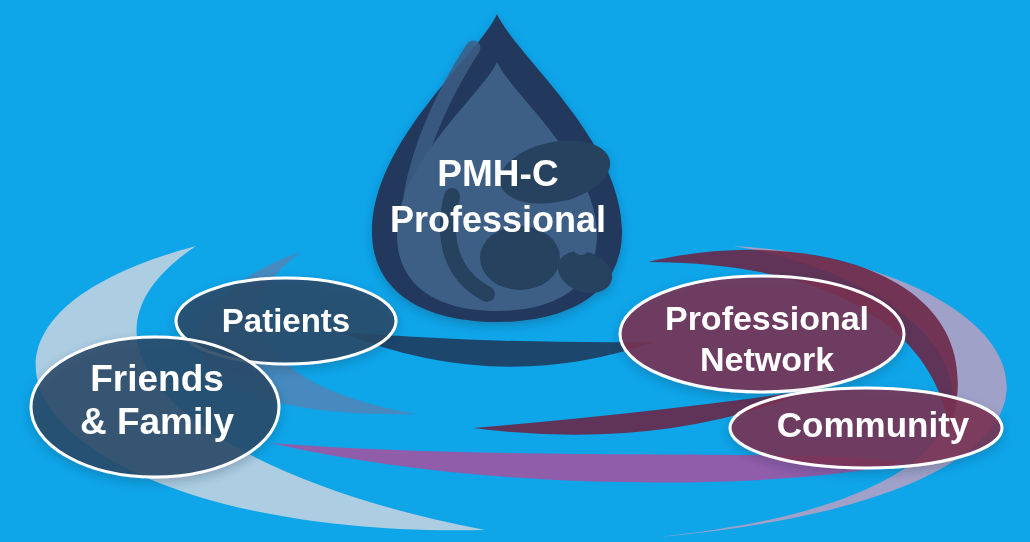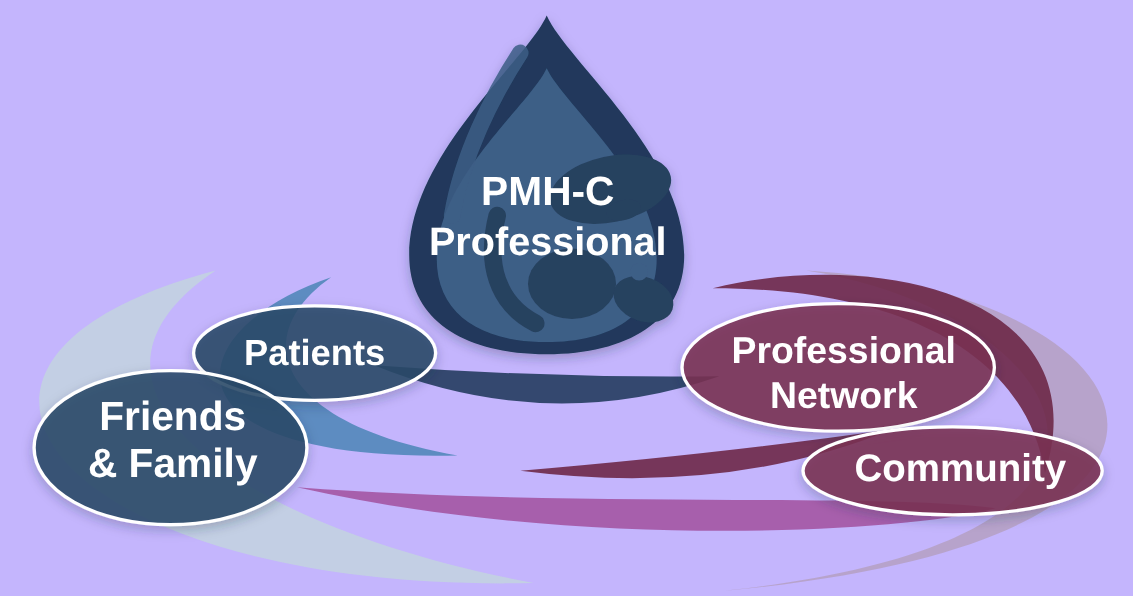--- a/index.html
+++ b/index.html
@@ -1,19 +1,19 @@
 <!DOCTYPE html>
 <html><head>
 <meta charset="utf-8">
 <style>
   html,body{margin:0;padding:0;background:#ffffff;}
   .canvas{
     position:relative;
     width:1030px;height:542px;
-    background:#c4b5fd;
+    background:#0ea5e9;
     overflow:hidden;
     font-family:"Liberation Sans", sans-serif;
   }
   svg{display:block;width:1030px;height:542px;}
   .node-label{
     font-family:"Liberation Sans", sans-serif;
     font-weight:700;
     text-anchor:middle;
   }
   .ripple{fill-opacity:0.88;}

